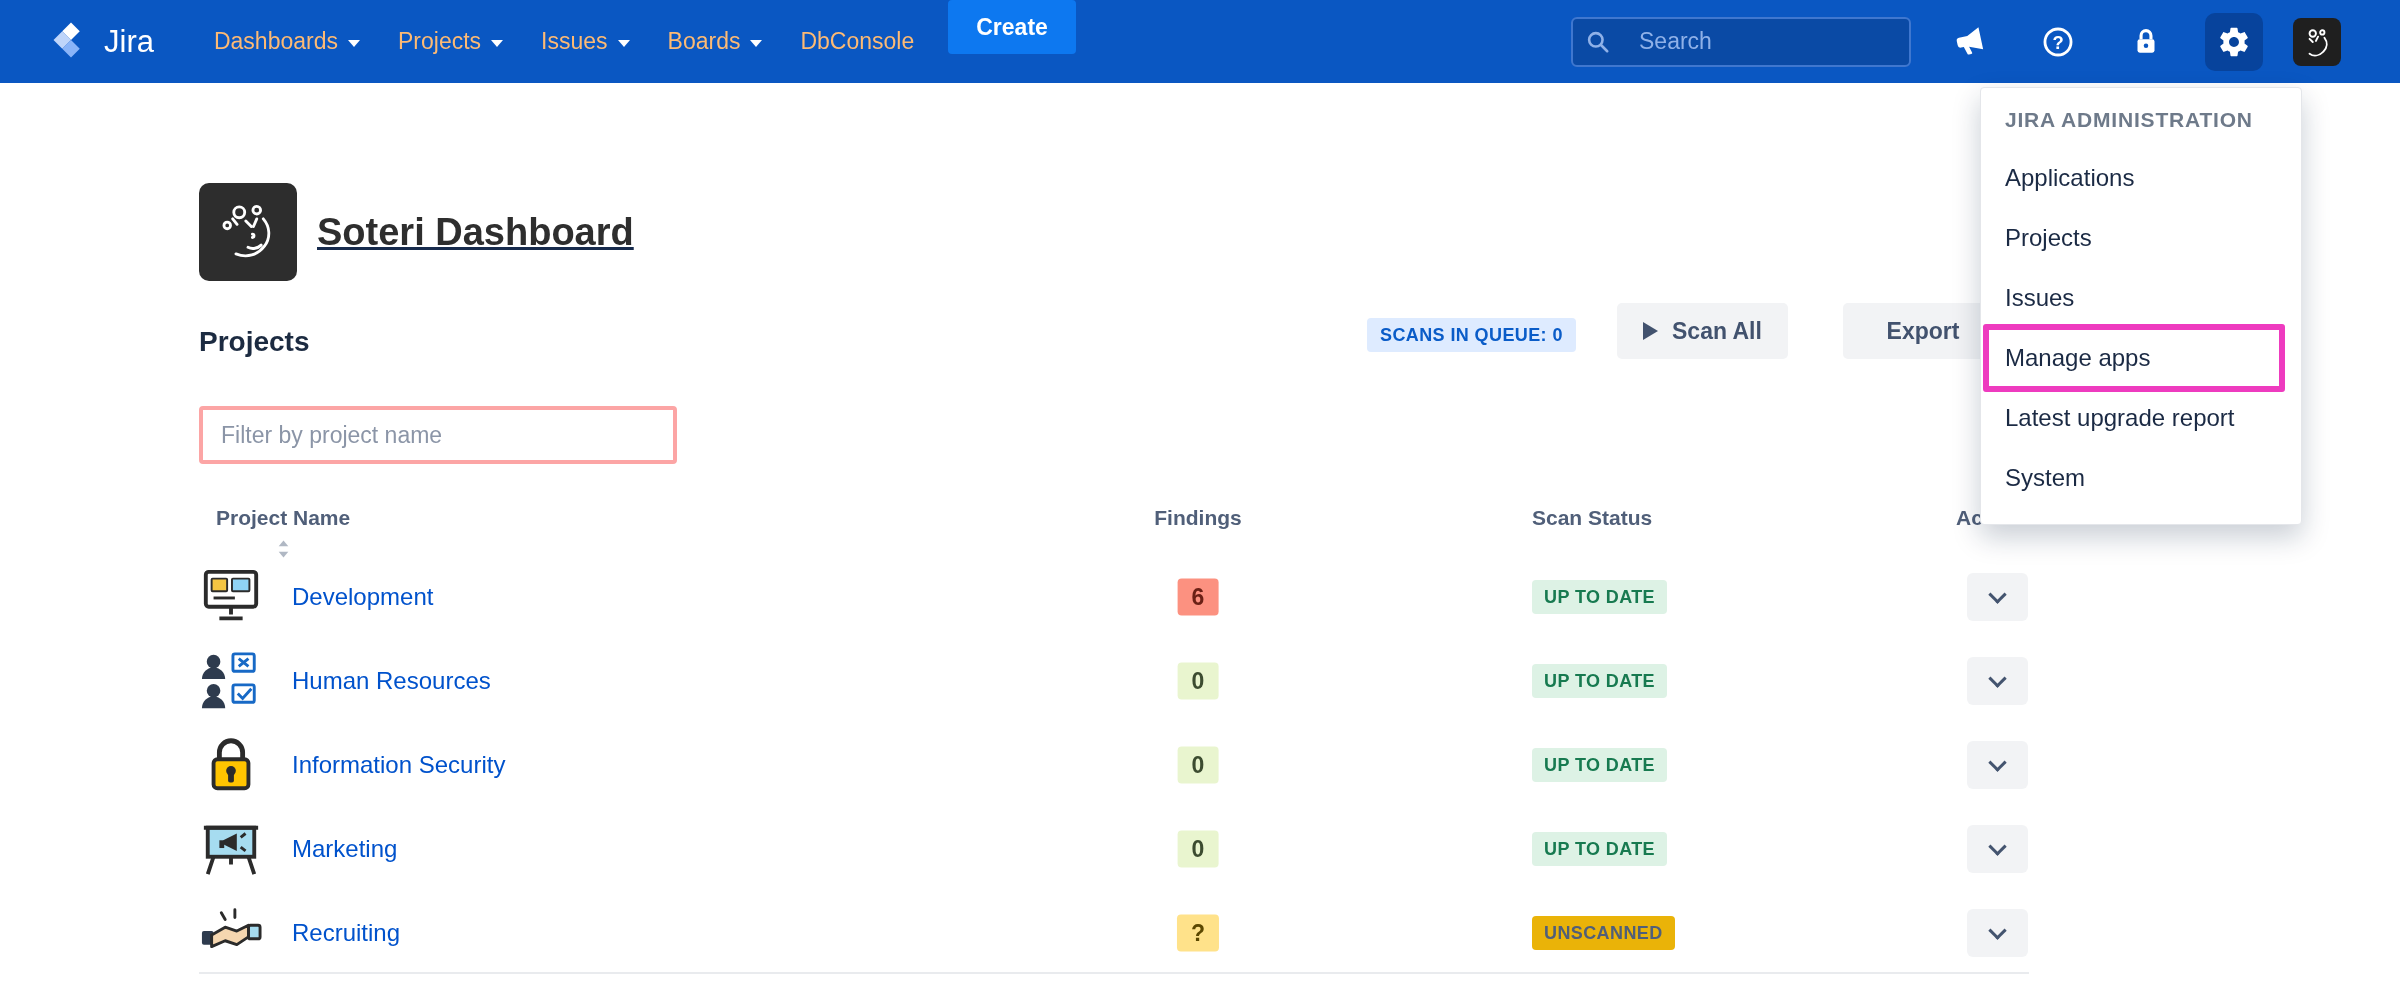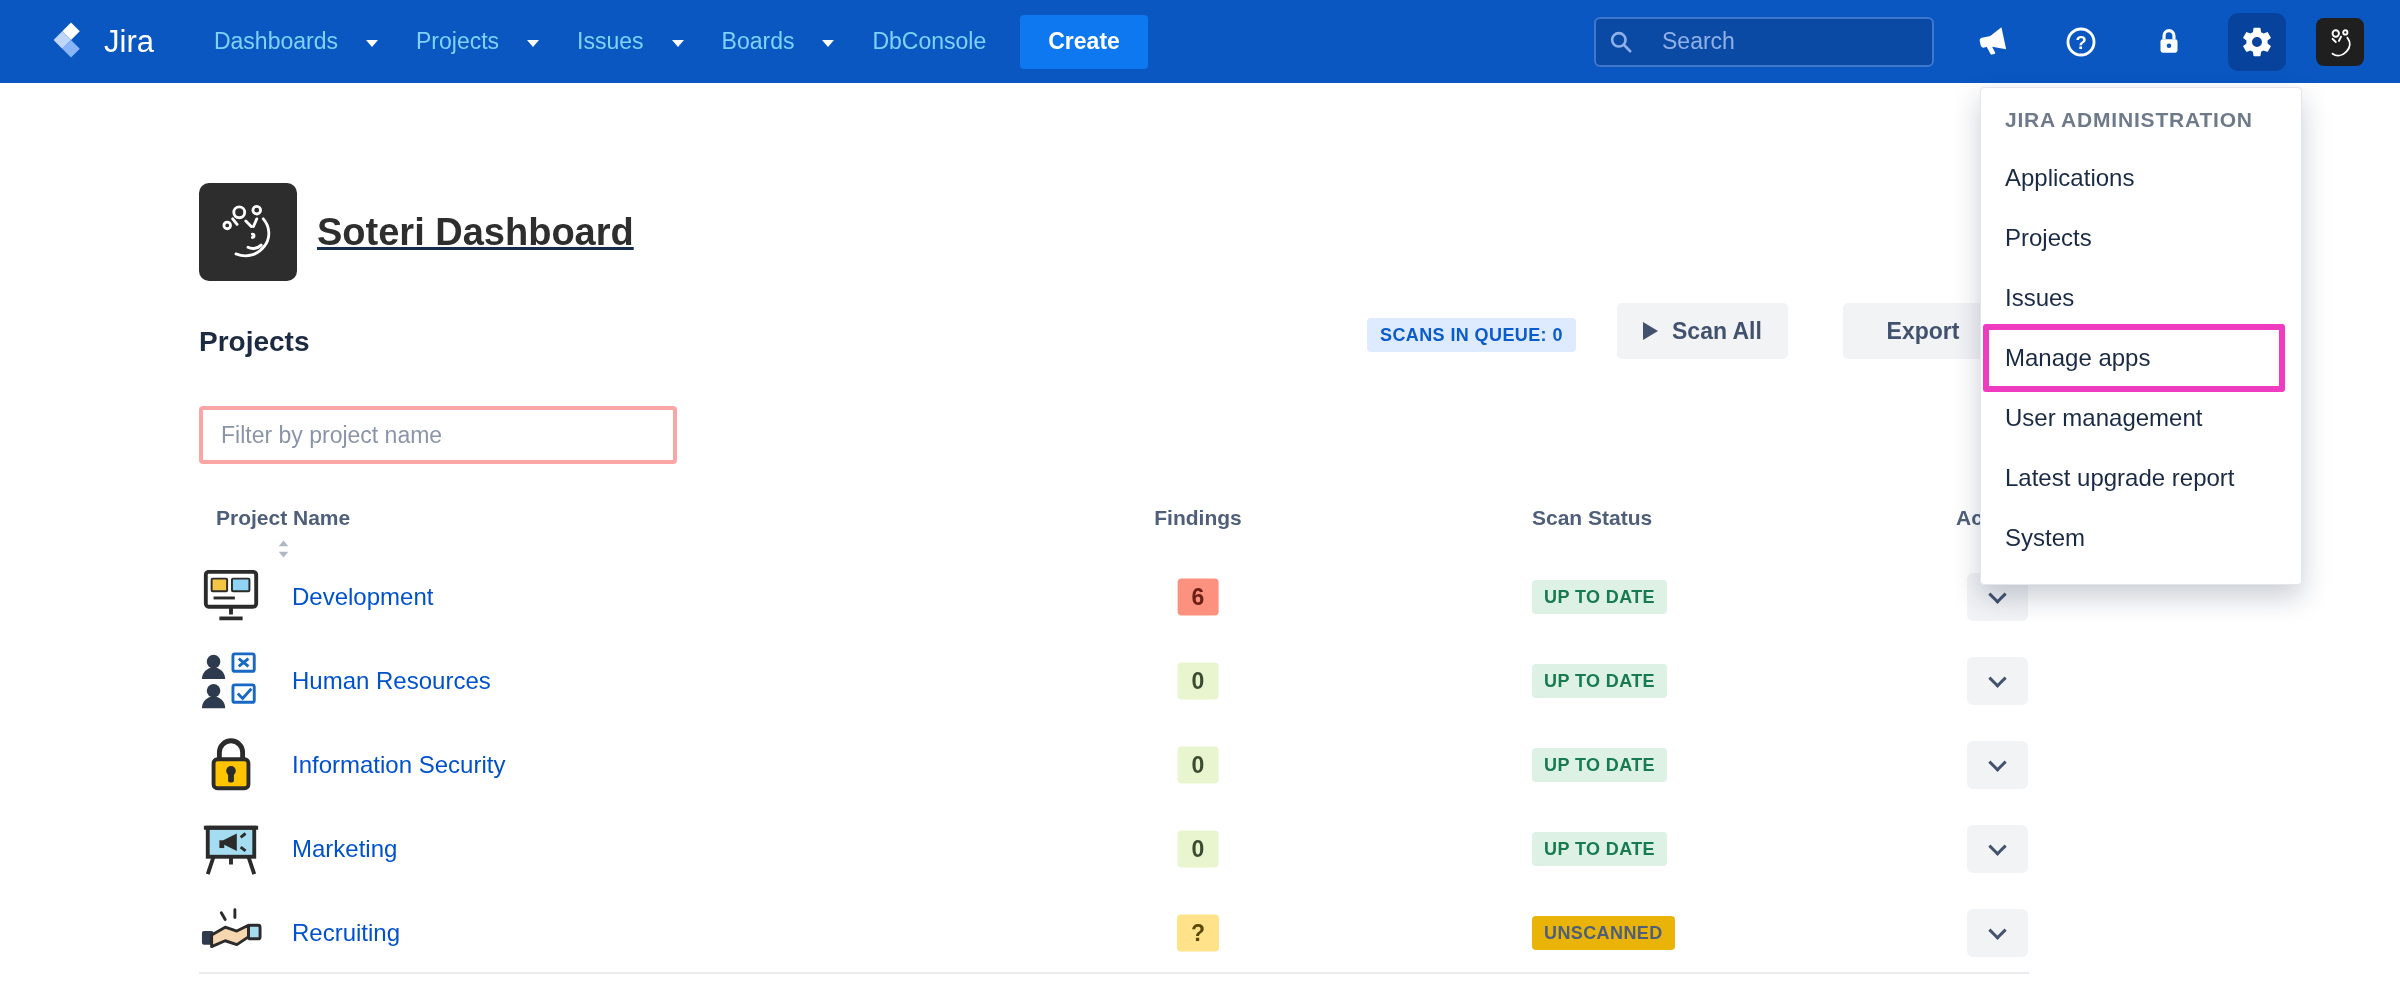--- a/index.html
+++ b/index.html
@@ -1,25 +1,25 @@
 <!DOCTYPE html>
 <html><head>
 <meta charset="utf-8">
 <style>
   html,body{margin:0;padding:0;width:2400px;height:993px;overflow:hidden;background:#fff;
     font-family:"Liberation Sans",sans-serif;color:#172b4d;}
   *{box-sizing:border-box;}
 
   
   .navbar{position:absolute;top:0;left:0;right:0;height:83px;background:#0a57c2;
-    display:flex;align-items:center;padding:0 36px 0 50px;z-index:10;}
+    display:flex;padding:0 59px 0 50px;z-index:10;}
   .brand{display:flex;align-items:center;gap:12px;margin-right:56px;}
   .brand-name{color:#fff;font-size:31px;font-weight:500;}
   .nav-menu{display:flex;align-items:center;gap:30px;}
-  .nav-item{display:flex;align-items:center;gap:28px;color:#7dd3fc;font-size:23px;cursor:pointer;
+  .nav-item{display:flex;align-items:center;gap:10px;color:#fdba74;font-size:23px;cursor:pointer;
     padding:6px 4px;}
   .caret{width:0;height:0;border-left:6px solid transparent;border-right:6px solid transparent;
     border-top:7px solid #fff;margin-top:3px;}
   .create-btn{margin-left:30px;height:54px;padding:0 28px;border:none;border-radius:4px;
     background:#0d78f0;color:#fff;font-size:23px;font-weight:700;font-family:inherit;cursor:pointer;}
   .nav-right{display:flex;align-items:center;gap:30px;margin-left:auto;}
   .search-box{display:flex;align-items:center;width:340px;height:50px;background:#0a4aa5;
     border:2px solid #3f77cf;border-radius:6px;padding:0 10px 0 12px;gap:16px;}
   .search-box input{flex:1;background:transparent;border:none;outline:none;color:#e8f0fd;
     font-size:23px;font-family:inherit;min-width:0;}
@@ -190,21 +190,20 @@
     </button>
   </div>
 </div>
 
 <div class="admin-menu">
   <div class="admin-heading">JIRA ADMINISTRATION</div>
   <div class="admin-item">Applications</div>
   <div class="admin-item">Projects</div>
   <div class="admin-item">Issues</div>
   <div class="admin-item highlighted">Manage apps</div>
-  <div class="admin-item">User management</div>
   <div class="admin-item">Latest upgrade report</div>
   <div class="admin-item">System</div>
 </div>
 
 <div class="title-row">
   <div class="soteri-logo">
     <svg width="70" height="70" viewBox="0 0 64 64">
       <g fill="none" stroke="#fff" stroke-width="2.6" stroke-linecap="round">
         <circle cx="24" cy="14" r="5"></circle>
           <circle cx="40" cy="12" r="3.5"></circle>

